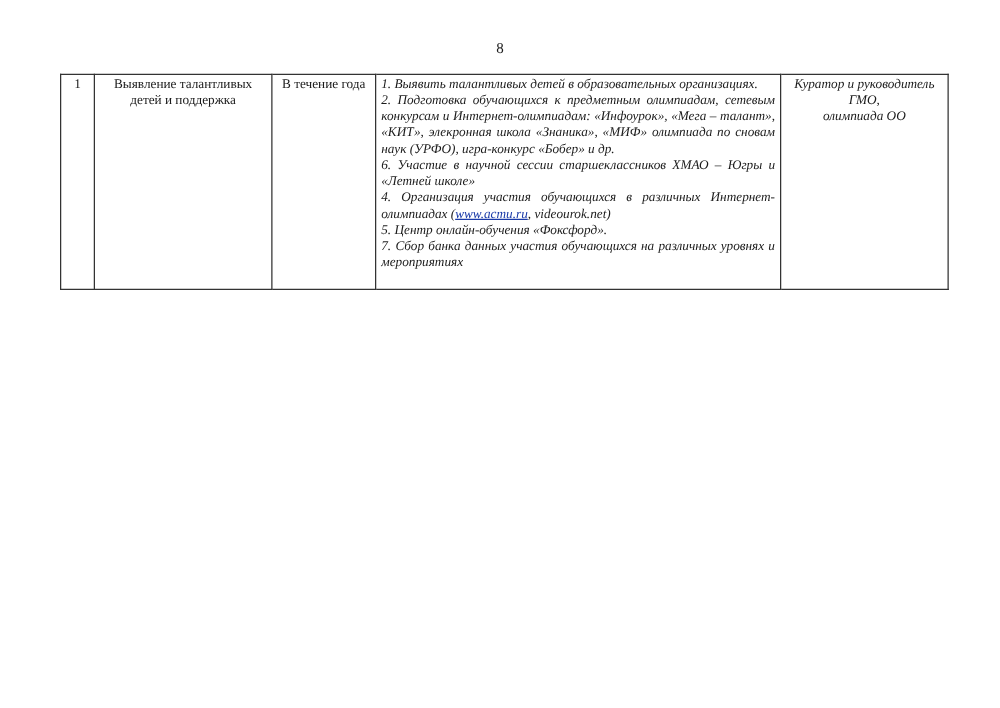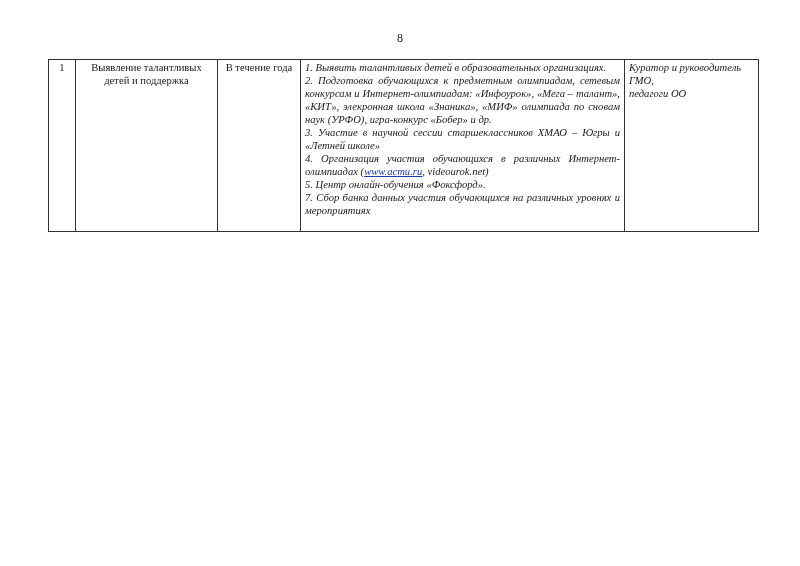--- a/index.html
+++ b/index.html
@@ -8,43 +8,43 @@
   .page-number { position: absolute; top: 31px; left: 0; width: 800px; text-align: center;
                  font-size: 12px; }
   table.plan { position: absolute; left: 48px; top: 59px; width: 711px;
                border-collapse: collapse; table-layout: fixed; font-size: 10.6px; line-height: 13px; }
   table.plan td { border: 1px solid #333; vertical-align: top; padding: 1px 4px 2px 4px; }
   table.plan tr { height: 172px; }
   .c-num { width: 18px; text-align: center; }
   .c-dir { width: 133px; text-align: center; }
   .c-term { width: 74px; text-align: center; }
   .c-act { width: 315px; text-align: justify; }
-  .c-resp { }
+  .c-resp { text-align: center; }
   .act-item { text-align: justify; text-align-last: left; }
   .link { color: #1a3aa8; text-decoration: underline; }
   .block { display: block; font-style: italic; }
 </style>
 </head>
 <body>
 
 <div class="page-number">8</div>
 
 <table class="plan">
   <tbody>
       <tr>
     <td class="c-num">1</td>
     <td class="c-dir">Выявление талантливых детей и поддержка</td>
     <td class="c-term">В течение года</td>
     <td class="c-act">
       <span class="block act-item">1. Выявить талантливых детей в образовательных организациях.</span>
       <span class="block act-item">2. Подготовка обучающихся к предметным олимпиадам, сетевым конкурсам и Интернет-олимпиадам: «Инфоурок», «Мега – талант», «КИТ», элекронная школа «Знаника», «МИФ» олимпиада по сновам наук (УРФО), игра-конкурс «Бобер» и др.</span>
-      <span class="block act-item">3. Участие в научной сессии старшеклассников ХМАО – Югры и «Летней школе»</span>
+      <span class="block act-item">6. Участие в научной сессии старшеклассников ХМАО – Югры и «Летней школе»</span>
       <span class="block act-item"><span>4. Организация участия обучающихся в различных Интернет-олимпиадах (</span><a class="link">www.acmu.ru</a><span>, videourok.net)</span></span>
       <span class="block act-item">5. Центр онлайн-обучения «Фоксфорд».</span>
       <span class="block act-item">7. Сбор банка данных участия обучающихся на различных уровнях и мероприятиях</span>
     </td>
     <td class="c-resp">
       <span class="block">Куратор и руководитель ГМО,</span>
-      <span class="block">педагоги ОО</span>
+      <span class="block">олимпиада ОО</span>
     </td>
   </tr>
 </tbody>
   </table>
 
 </body></html>

